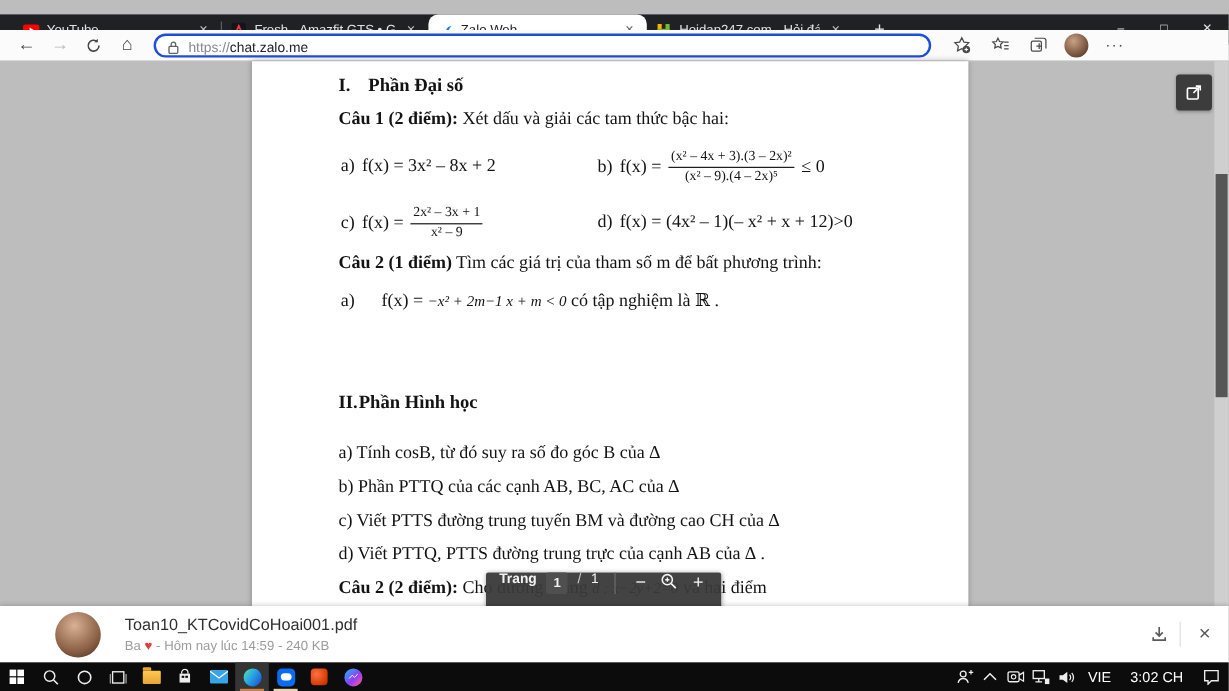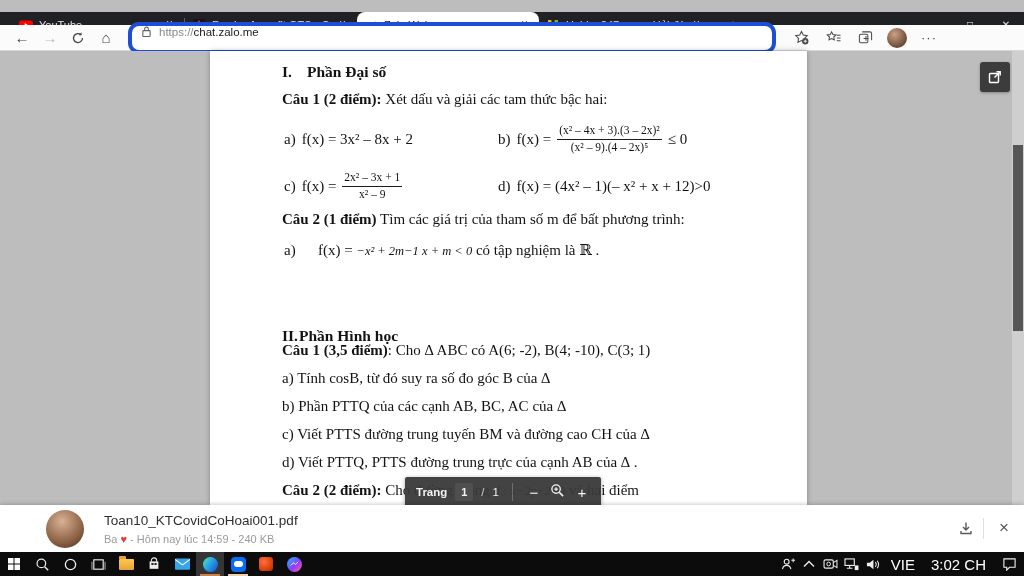--- a/index.html
+++ b/index.html
@@ -16,42 +16,42 @@
   .tabdiv{width:1px;height:13px;background:#5c5f65;margin-bottom:6px;align-self:center;margin-top:auto;margin-bottom:auto}
   .newtab{color:#e4e4e4;font-size:15px;margin-left:12px;width:20px;text-align:center;line-height:25px}
   .wincontrols{margin-left:auto;display:flex;height:25px}
   .winbtn{width:36px;display:flex;align-items:center;justify-content:center;color:#e8e8e8;font-size:10px}
   .fav{width:14px;height:14px;flex:0 0 14px}
 
   
   .toolbar{position:absolute;top:25px;left:0;width:1024px;height:26px;background:#fbfbfb;border-bottom:1px solid #d8d8d8;display:flex;align-items:center;padding:0 8px}
   .navbtn{width:28px;height:24px;display:flex;align-items:center;justify-content:center;color:#454545;font-size:15px}
   .navbtn.disabled{color:#b8b8b8}
-  .urlbox{width:648px;height:20px;background:#fff;border:4px solid #1d4ed8;border-radius:11px;display:flex;align-items:flex-end;padding:12px 9px;gap:7px;margin:0 8px}
+  .urlbox{width:648px;height:20px;background:#fff;border:2px solid #1d4ed8;border-radius:11px;display:flex;align-items:flex-end;padding:0 9px;gap:7px;margin:0 8px}
   .urltext{font-size:11.5px;color:#202124;white-space:nowrap}
   .urltext .scheme{color:#85898d}
   .tool-ic{width:30px;height:24px;display:flex;align-items:center;justify-content:center;color:#4a4a4a;margin-left:2px}
   .avatar24{width:20px;height:20px;border-radius:50%;background:radial-gradient(circle at 38% 32%,#caa184,#7a5742 60%,#3c2a1e)}
   .moredots{font-size:13px;color:#454545;letter-spacing:1px}
 
   
   .viewer{position:absolute;top:51px;left:0;width:1024px;height:454px;background:#bdbdbd}
   .page{position:absolute;left:210px;top:0;width:597px;height:454px;background:#fff;box-shadow:0 0 5px rgba(0,0,0,.3)}
   .doc{position:absolute;inset:0;font-family:"Liberation Serif","DejaVu Serif",serif;font-size:15px;color:#131313}
   .dline{position:absolute;left:72px;white-space:nowrap}
   .sec{display:flex;gap:15px;font-weight:bold;font-size:15.5px}
   .bold{font-weight:bold}
   .absrow{position:absolute;left:0;width:100%}
   .g{position:absolute;top:50%;transform:translateY(-50%);display:inline-flex;align-items:center;gap:6px;white-space:nowrap}
   .frac{display:inline-flex;flex-direction:column;align-items:center;font-size:11.5px;line-height:1.35;font-family:"Liberation Serif","DejaVu Serif",serif}
   .frac .num{border-bottom:1px solid #1a1a1a;padding:0 2px}
   .mital{font-style:italic;font-size:12.5px}
   .lbl34{display:inline-block;width:34px}
 
-  .pager{position:absolute;left:405px;top:426px;height:30px;background:rgba(57,57,57,.95);border-radius:2px;display:flex;align-items:center;color:#f2f2f2;padding:0 11px;gap:8px;font-size:11.5px;box-shadow:0 1px 4px rgba(0,0,0,.35)}
+  .pager{position:absolute;left:405px;top:426px;height:30px;background:rgba(57,57,57,.95);border-radius:2px;display:flex;align-items:flex-start;color:#f2f2f2;padding:0 11px;gap:8px;font-size:11.5px;box-shadow:0 1px 4px rgba(0,0,0,.35)}
   .pagebox{min-width:18px;height:18px;padding:0 3px;background:#4f4f4f;border-radius:2px;display:flex;align-items:center;justify-content:center;font-weight:bold;font-size:11px}
   .psep{color:#cfcfcf}
   .pdiv{width:1px;height:18px;background:#6e6e6e;margin:0 5px}
   .pzoom{font-size:15px;width:16px;text-align:center;color:#f4f4f4}
 
   .extbtn{position:absolute;right:14px;top:11px;width:30px;height:30px;background:#3c3c3c;border-radius:3px;display:flex;align-items:center;justify-content:center;box-shadow:0 1px 3px rgba(0,0,0,.3)}
   .scrolltrack{position:absolute;right:0;top:0;width:12px;height:454px;background:#cfcfcf}
   .scrollthumb{position:absolute;right:1px;top:94px;width:10px;height:186px;background:#565656}
 
   
@@ -69,21 +69,21 @@
   .tslot{width:28px;display:flex;align-items:center;justify-content:center;position:relative;flex:0 0 28px}
   .tslot.hl{background:#353535}
   .uline{position:absolute;bottom:0;left:4px;right:4px;height:2px}
   .edge-ball{width:15px;height:15px;border-radius:50%;background:linear-gradient(125deg,#4de6a8 5%,#2aa3e8 45%,#1b5ad0 90%)}
   .zalo-sq{width:15px;height:15px;border-radius:4px;background:#0a6cf2;display:flex;align-items:center;justify-content:center}
   .zalo-b{width:9px;height:6px;background:#fff;border-radius:3px}
   .office-sq{width:14px;height:14px;border-radius:3px;background:radial-gradient(circle at 35% 35%,#ff7043,#d83b01 70%,#a52714)}
   .msgr{width:15px;height:15px;border-radius:50%;background:linear-gradient(135deg,#29a9ff 10%,#8f3cff 55%,#ff5d8f 95%);display:flex;align-items:center;justify-content:center}
   .tright{margin-left:auto;display:flex;align-items:center}
   .tr-ic{width:21px;display:flex;justify-content:center;align-items:center}
-  .tlang,.ttime{font-size:15px;color:#fff;padding:0 8px;white-space:nowrap}
+  .tlang,.ttime{font-size:12px;color:#fff;padding:0 8px;white-space:nowrap}
   .folder{width:15px;height:11px;background:linear-gradient(#ffc94d,#e8a33b);border-radius:1px;position:relative}
   .folder::before{content:"";position:absolute;top:-3px;left:0;width:7px;height:3px;background:#e8a33b;border-radius:1px 1px 0 0}
 </style>
 </head>
 <body>
 
 <div class="tabbar">
   <div class="tab" style="margin-left:12px">
     <svg class="fav" viewBox="0 0 14 14">
         <rect x="0" y="2.5" width="14" height="9.5" rx="2.5" fill="#f00"></rect>
@@ -218,23 +218,20 @@
 
       <div class="dline" style="top:190px;left:74px">
         <span class="lbl34">a)</span><span>f(x) = </span><span class="mital">−x² + 2m−1 x + m &lt; 0</span><span> có tập nghiệm là ℝ .</span>
       </div>
 
       <div class="dline sec" style="top:276px;gap:1px">
         <span>II.</span>
         <span>Phần Hình học</span>
       </div>
 
-      <div class="dline" style="top:291px">
-        <span class="bold">Câu 1 (3,5 điểm)</span><span>: Cho ∆ ABC có A(6; -2), B(4; -10), C(3; 1)</span>
-      </div>
       <div class="dline" style="top:319px">a) Tính cosB, từ đó suy ra số đo góc B của ∆</div>
       <div class="dline" style="top:347px">b) Phần PTTQ của các cạnh AB, BC, AC của ∆</div>
       <div class="dline" style="top:375px">c) Viết PTTS đường trung tuyến BM và đường cao CH của ∆</div>
       <div class="dline" style="top:403px">d) Viết PTTQ, PTTS đường trung trực của cạnh AB của ∆ .</div>
 
       <div class="dline" style="top:431px">
         <span class="bold">Câu 2 (2 điểm):</span><span> Cho đường thẳng </span><span class="mital">d : x−2y+2=0</span><span> và hai điểm</span>
       </div>
     </div>
   </div>

